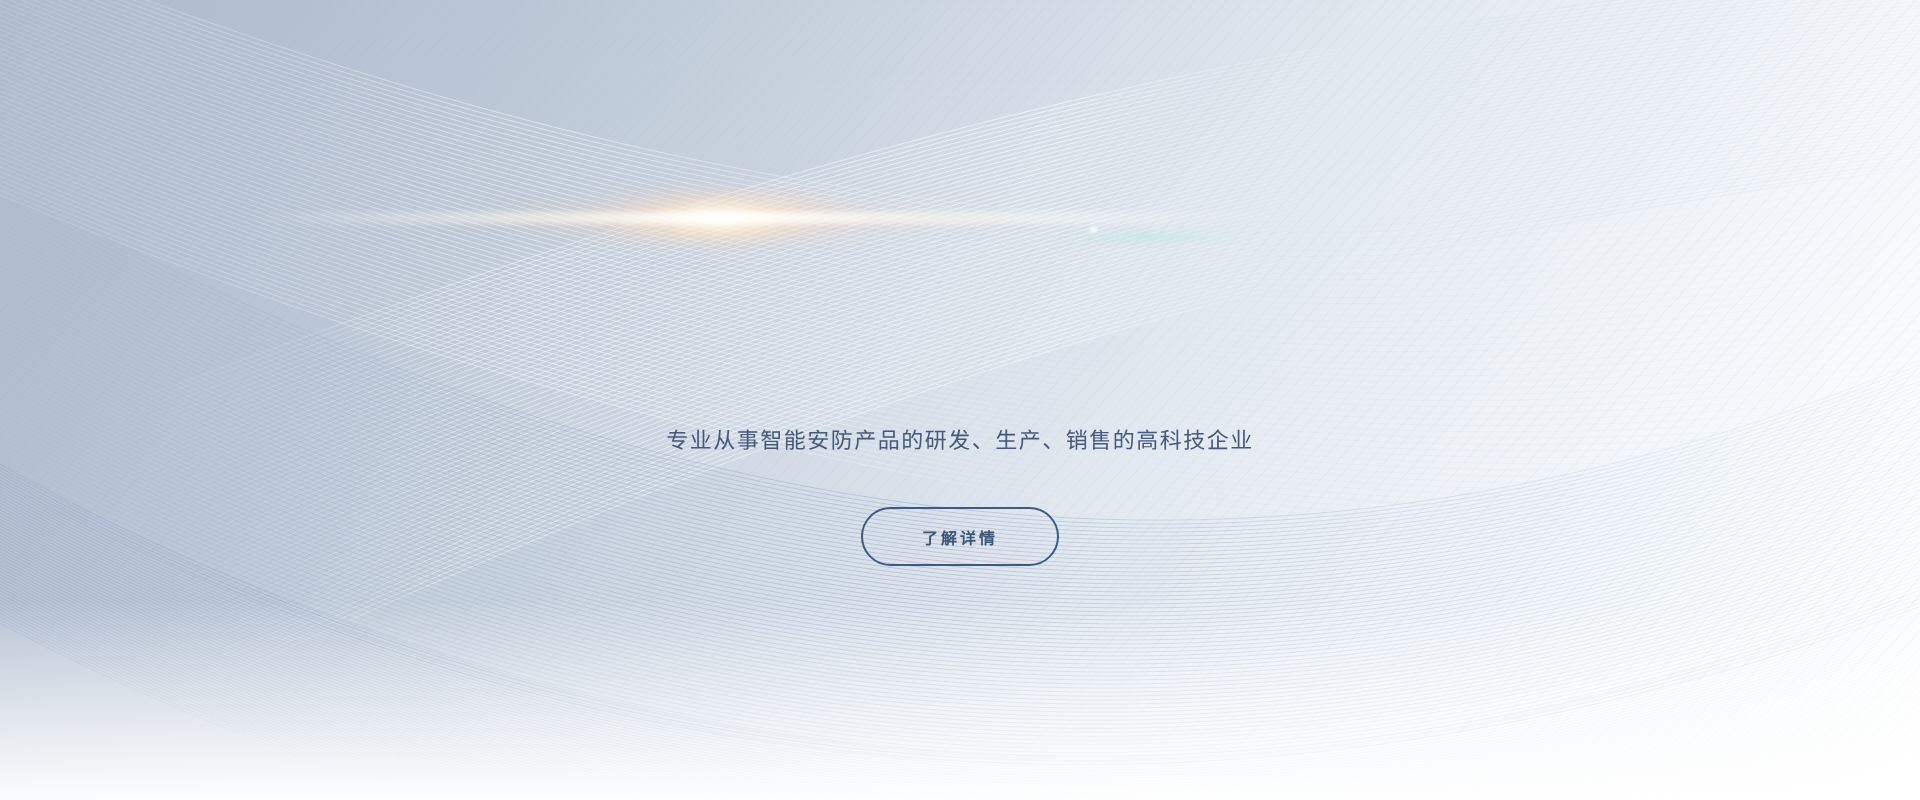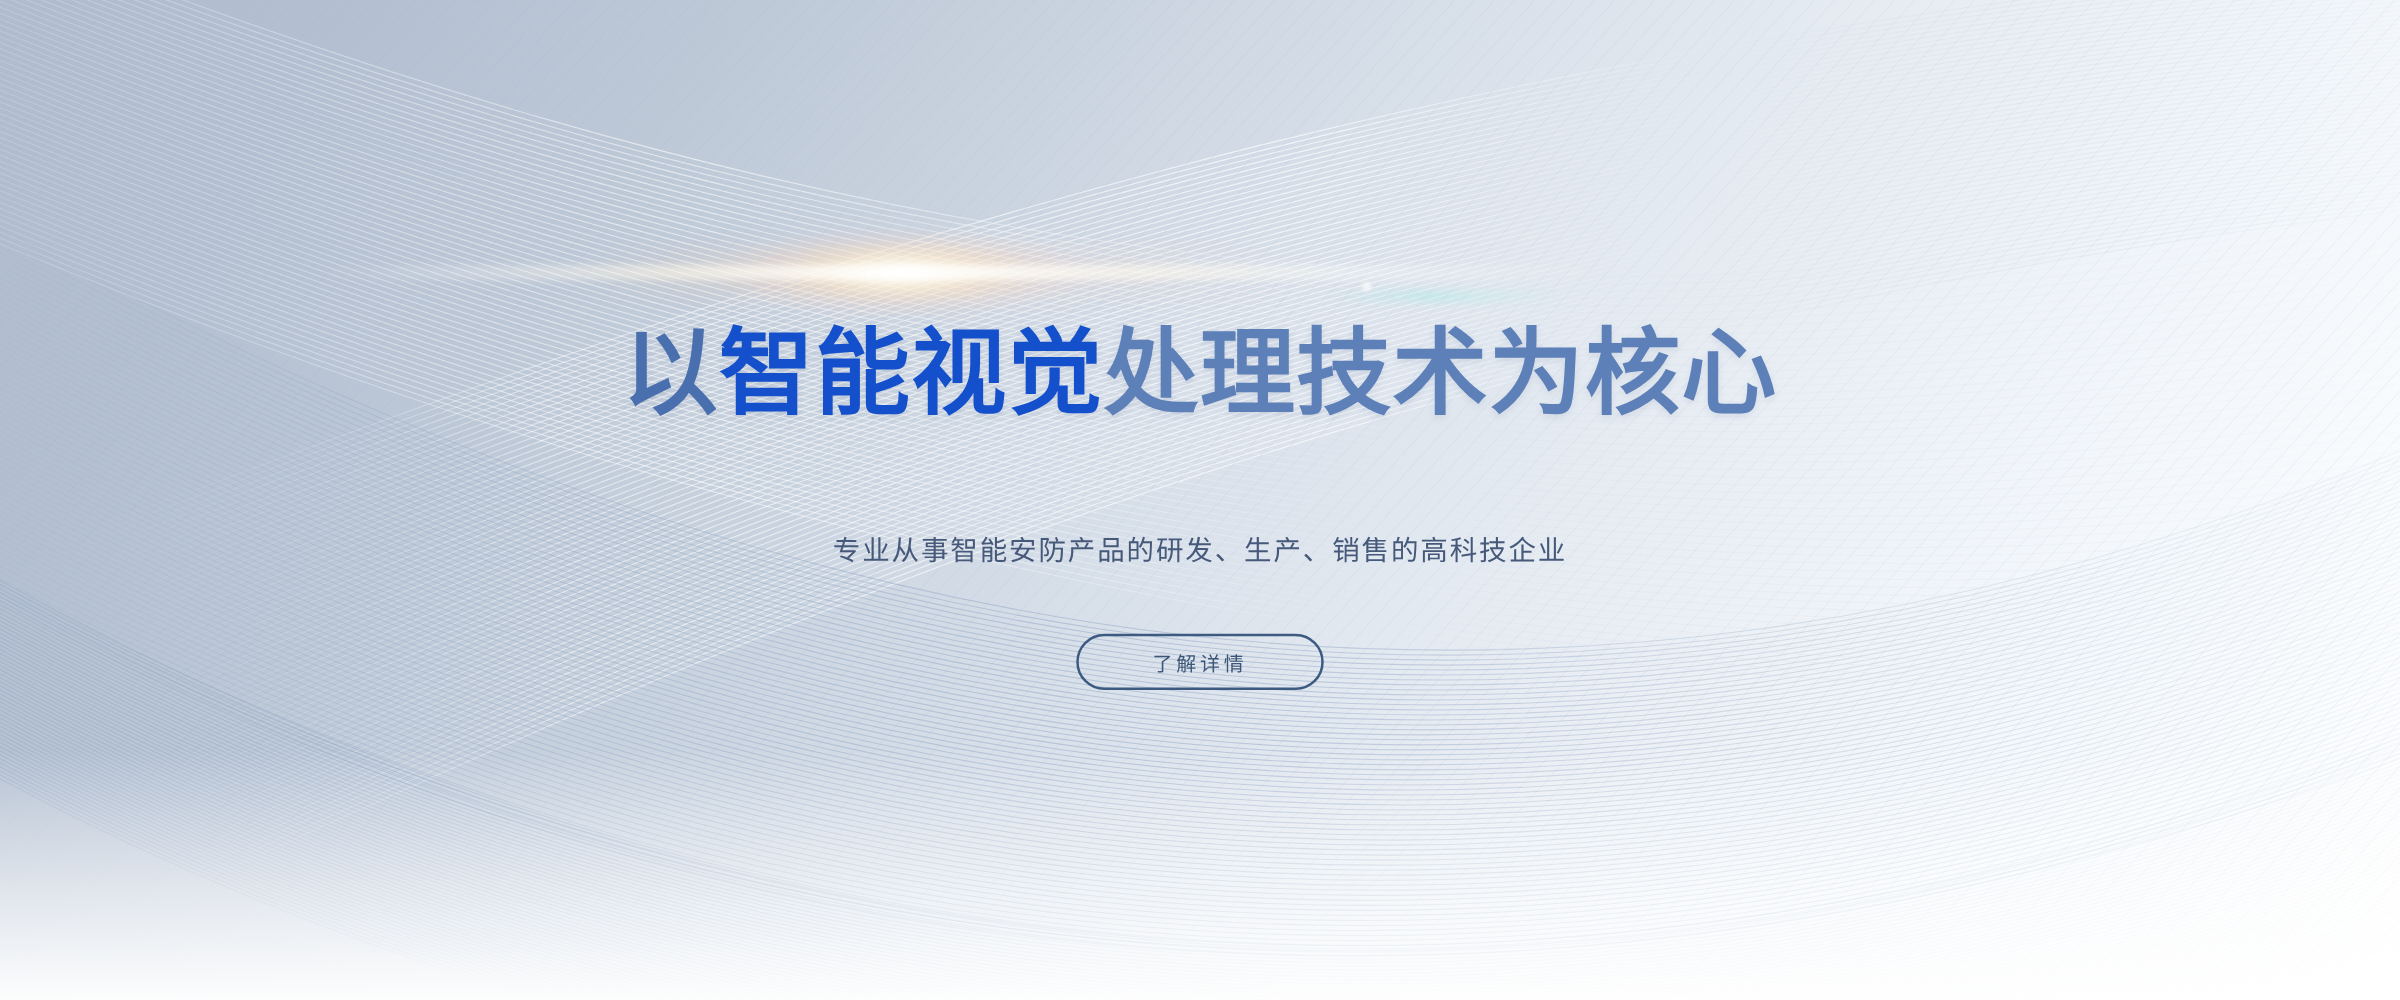--- a/index.html
+++ b/index.html
@@ -166,33 +166,34 @@
     color: #46597a;
     font-weight: 400;
   }
 
   .cta {
     position: absolute;
     top: 507px;
     left: 50%;
     transform: translateX(-50%);
     width: 198px;
-    height: 45px;
+    height: 59px;
     border: 2px solid #3d5a80;
     border-radius: 999px;
     background: transparent;
     color: #3c5677;
     font-size: 16px;
     letter-spacing: 3px;
     font-family: "Liberation Sans", "DejaVu Sans", sans-serif;
     cursor: pointer;
     display: flex;
     align-items: center;
     justify-content: center;
     padding: 0;
+    font-weight: bold;
   }
 </style>
 </head>
 <body>
 
 <div class="stage">
 
   <div class="wave-layer">
     <svg viewBox="0 0 1920 800" preserveAspectRatio="none" xmlns="http://www.w3.org/2000/svg">
       <defs>
@@ -642,20 +643,19 @@
   <div class="flare flare-streak-warm"></div>
   <div class="flare flare-core"></div>
   <div class="flare flare-streak"></div>
   <div class="flare flare-cyan"></div>
   <div class="flare flare-dot"></div>
 
   <div class="bottom-fade"></div>
 
   <div class="content">
 
-    <h1 class="headline"><span class="seg-a">以</span><span class="seg-b">智能视觉</span><span class="seg-c">处理技术为核心</span></h1>
 
     <p class="subtitle">专业从事智能安防产品的研发、生产、销售的高科技企业</p>
 
     <button class="cta">了解详情</button>
 
   </div>
 </div>
 
 </body></html>

